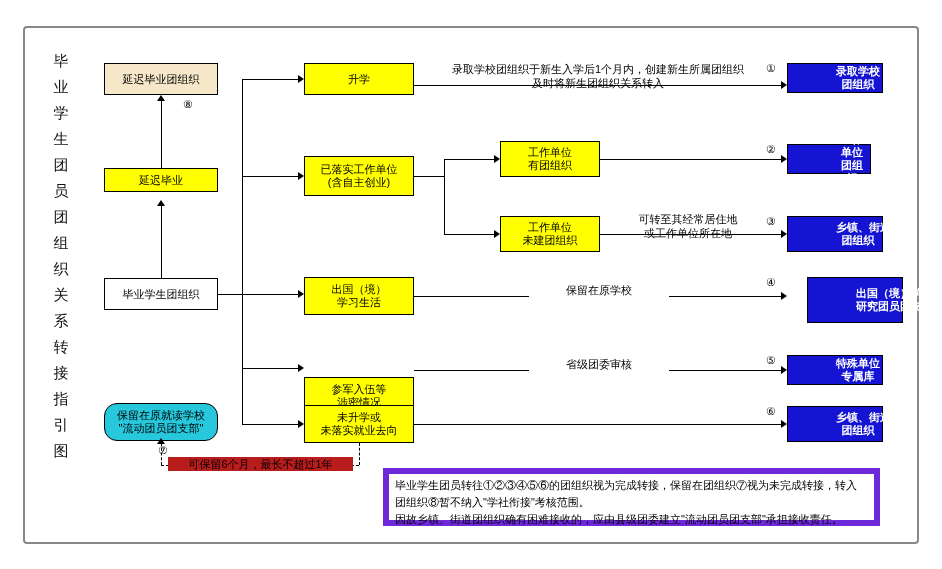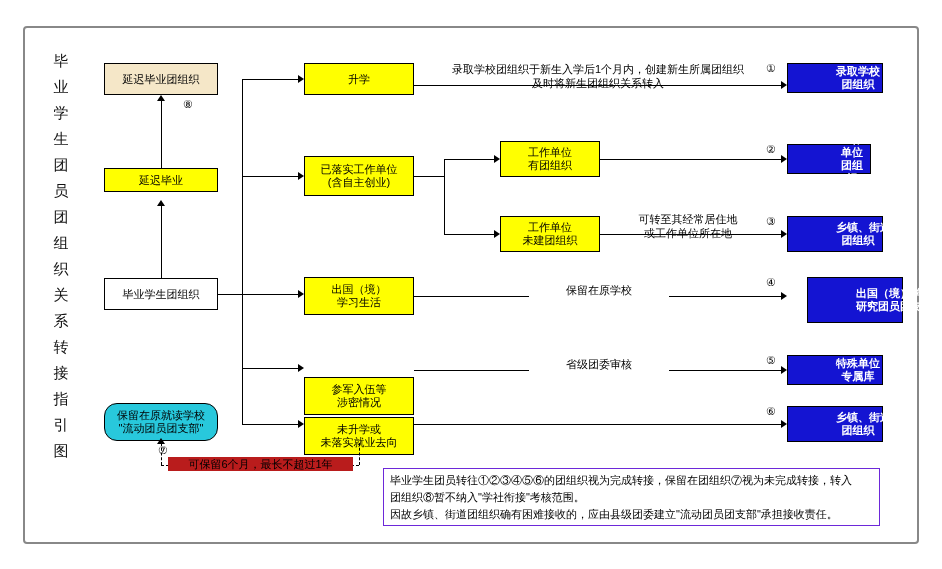--- a/index.html
+++ b/index.html
@@ -101,21 +101,21 @@
     font-size: 11px;
     color: #000000;
   }
   .note {
     position: absolute;
     left: 383px;
     top: 468px;
     width: 497px;
     height: 58px;
     box-sizing: border-box;
-    border: 1px solid #6d28d9;
+    border: 6px solid #6d28d9;
     background: #ffffff;
     font-size: 11px;
     line-height: 17px;
     color: #000000;
     padding: 3px 6px;
   }
   .note div { white-space: nowrap; }
   .dashed-h {
     position: absolute;
     height: 0;
@@ -197,21 +197,21 @@
     </div>
   </div>
 
   <div class="node yellow" style="left:304px; top:349px; width:110px; height:38px;margin-top:28px;">
     <div class="lines">
       <div>参军入伍等</div>
       <div>涉密情况</div>
     </div>
   </div>
 
-  <div class="node yellow" style="left:304px; top:405px; width:110px; height:38px;margin-top:12px;">
+  <div class="node yellow" style="left:304px; top:405px; width:110px; height:38px;">
     <div class="lines">
       <div>未升学或</div>
       <div>未落实就业去向</div>
     </div>
   </div>
 
   <div class="h-line" style="left:218px; top:294px; width:24px;"></div>
   <div class="v-line" style="left:242px; top:79px; height:345px;"></div>
 
   <div class="h-line" style="left:242px; top:79px; width:56px;"></div>

